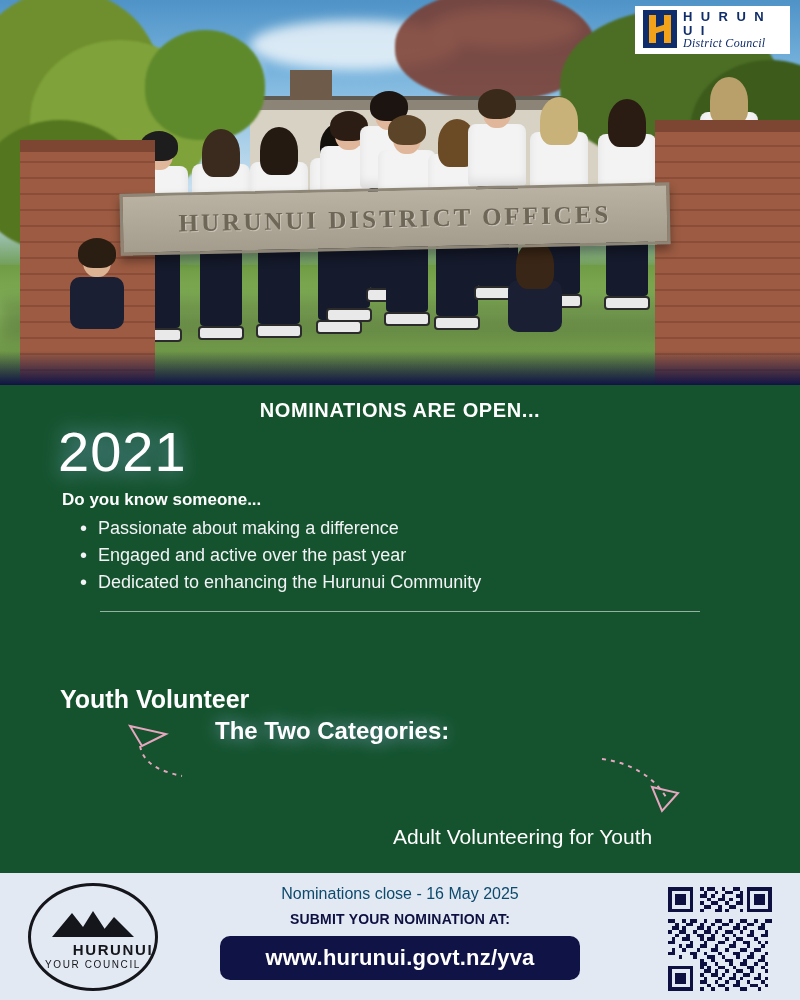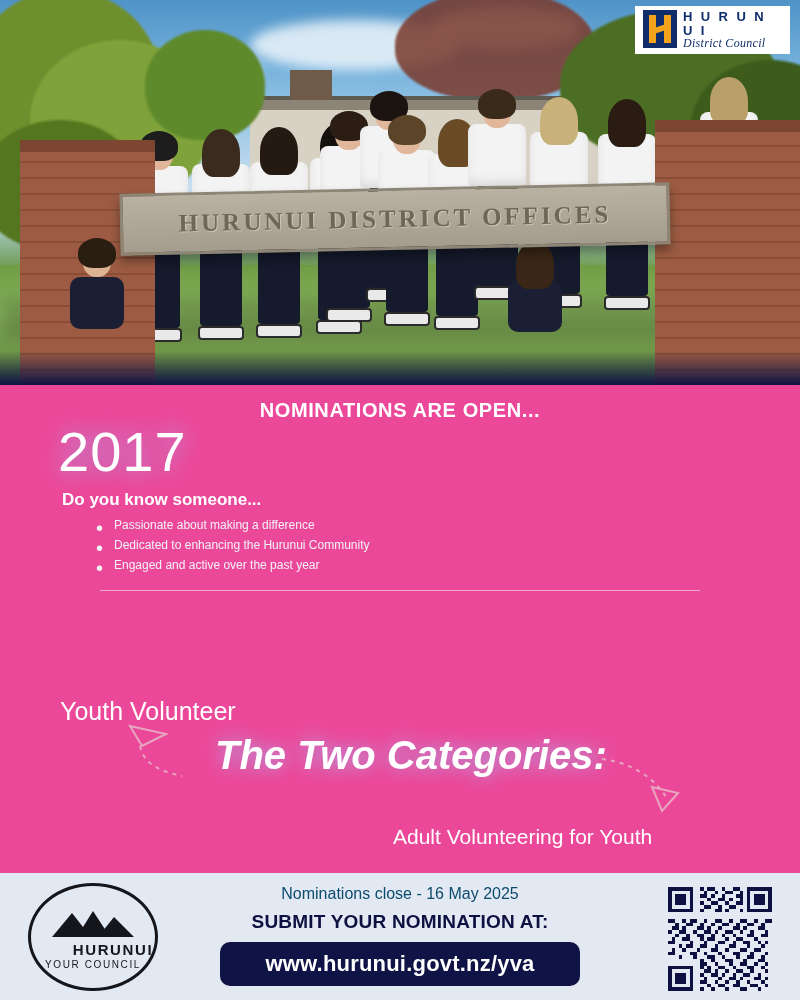--- a/index.html
+++ b/index.html
@@ -159,21 +159,21 @@
     font-size: 13px; font-weight: bold; letter-spacing: 2.4px; color: #0f2d6b;
   }
   .logo-text .l2 {
     font-family: "Liberation Serif", serif; font-style: italic;
     font-size: 12px; color: #0f2d6b; letter-spacing: .3px;
   }
 
   
   .body-sec {
     position: absolute; left: 0; top: 385px; width: 800px; height: 488px;
-    background: #ec4899;
+    background: #14532d;
     color: #fff;
   }
   .nom-open {
     text-align: center; font-size: 20px; font-weight: bold;
     letter-spacing: .6px; padding-top: 14px;
   }
   .title-wrap { padding-left: 58px; margin-top: 2px; }
   .year {
     font-size: 56px; font-weight: 300; letter-spacing: 1px;
     color: #fff; text-shadow: 0 0 22px rgba(150,190,255,.85);
@@ -183,39 +183,38 @@
     font-size: 56px; font-weight: 400; letter-spacing: .5px;
     color: #fff; text-shadow: 0 0 26px rgba(150,190,255,.9);
     line-height: 1.05; margin-top: -4px;
   }
   .know {
     margin-top: 10px; padding-left: 62px;
     font-size: 17px; font-weight: bold;
   }
   ul.points { list-style: none; margin-top: 8px; padding-left: 80px; }
   ul.points li {
-    font-size: 12px; margin: 6px 16px; position: relative; padding-left: 18px;
+    font-size: 18px; margin: 6px 0; position: relative; padding-left: 18px;
     color: #f2f2f7; font-weight: 300;
   }
   ul.points li:before {
     content: "•"; position: absolute; left: 0; top: -1px; font-size: 20px;
   }
   .divider {
     width: 600px; height: 1px; background: rgba(255,255,255,.55);
     margin: 18px 0 0 100px;
   }
   .cat-youth {
     position: absolute; left: 60px; top: 300px;
-    font-size: 25px; font-weight: 400; color: #fff; margin-top: 12px;
+    font-size: 25px; font-weight: 700; color: #fff;
   }
   .cat-two {
-    position: absolute; left: 215px; top: 348px;
-    font-size: 40px; font-weight: bold; color: #fff;
+    position: absolute; left: 215px; top: 332px;
+    font-size: 24px; font-weight: bold; color: #fff;
     text-shadow: 0 0 18px rgba(160,190,255,.8);
-    font-style: italic;
   }
   .cat-adult {
     position: absolute; left: 393px; top: 440px;
     font-size: 21px; font-weight: 300; color: #fff;
   }
   .arrow-left, .arrow-right { position: absolute; }
   .arrow-left { left: 120px; top: 335px; }
   .arrow-right { left: 600px; top: 368px; }
 
   
@@ -232,21 +231,21 @@
   .mtn { width: 86px; height: 34px; position: relative; margin-bottom: 2px; }
   .yc-name {
     font-size: 15px; font-weight: bold; letter-spacing: 1.6px; color: #15161c; margin-left: 40px;
   }
   .yc-sub {
     font-size: 10px; letter-spacing: 1.6px; color: #15161c; margin-top: 1px;
   }
   .foot-center { position: absolute; left: 170px; top: 12px; width: 460px; text-align: center; }
   .close-date { font-size: 16px; color: #0c4a6e; }
   .submit-at {
-    font-size: 19px; font-weight: bold; color: #0d1040; margin-top: 8px; letter-spacing: .2px;
+    font-size: 14px; font-weight: bold; color: #0d1040; margin-top: 8px; letter-spacing: .2px;
   }
   .url-pill {
     margin: 9px auto 0; width: 360px; height: 44px; background: #101345;
     border-radius: 10px; display:flex; align-items:center; justify-content:center;
   }
   .url-pill span {
     color: #fff; font-size: 22px; font-weight: bold; letter-spacing: .2px;
   }
   .qr {
     position: absolute; right: 28px; top: 14px; width: 104px; height: 104px;
@@ -414,28 +413,28 @@
         <div class="l1">H U R U N U I</div>
         <div class="l2">District Council</div>
       </div>
     </div>
   </div>
 
   <div class="body-sec">
     <div class="nom-open">NOMINATIONS ARE OPEN...</div>
 
     <div class="title-wrap">
-      <div class="year">2017</div>
+      <div class="year">2021</div>
     </div>
 
     <div class="know">Do you know someone...</div>
     <ul class="points">
       <li>Passionate about making a difference</li>
+      <li>Engaged and active over the past year</li>
       <li>Dedicated to enhancing the Hurunui Community</li>
-      <li>Engaged and active over the past year</li>
     </ul>
 
     <div class="divider"></div>
 
     <div class="cat-youth">Youth Volunteer</div>
     <div class="cat-two">The Two Categories:</div>
     <div class="cat-adult">Adult Volunteering for Youth</div>
 
     <svg class="arrow-left" width="90" height="80" viewBox="0 0 90 80">
       <path d="M10 6 L46 14 L22 26 Z" fill="none" stroke="#e7a6c0" stroke-width="2"></path>

